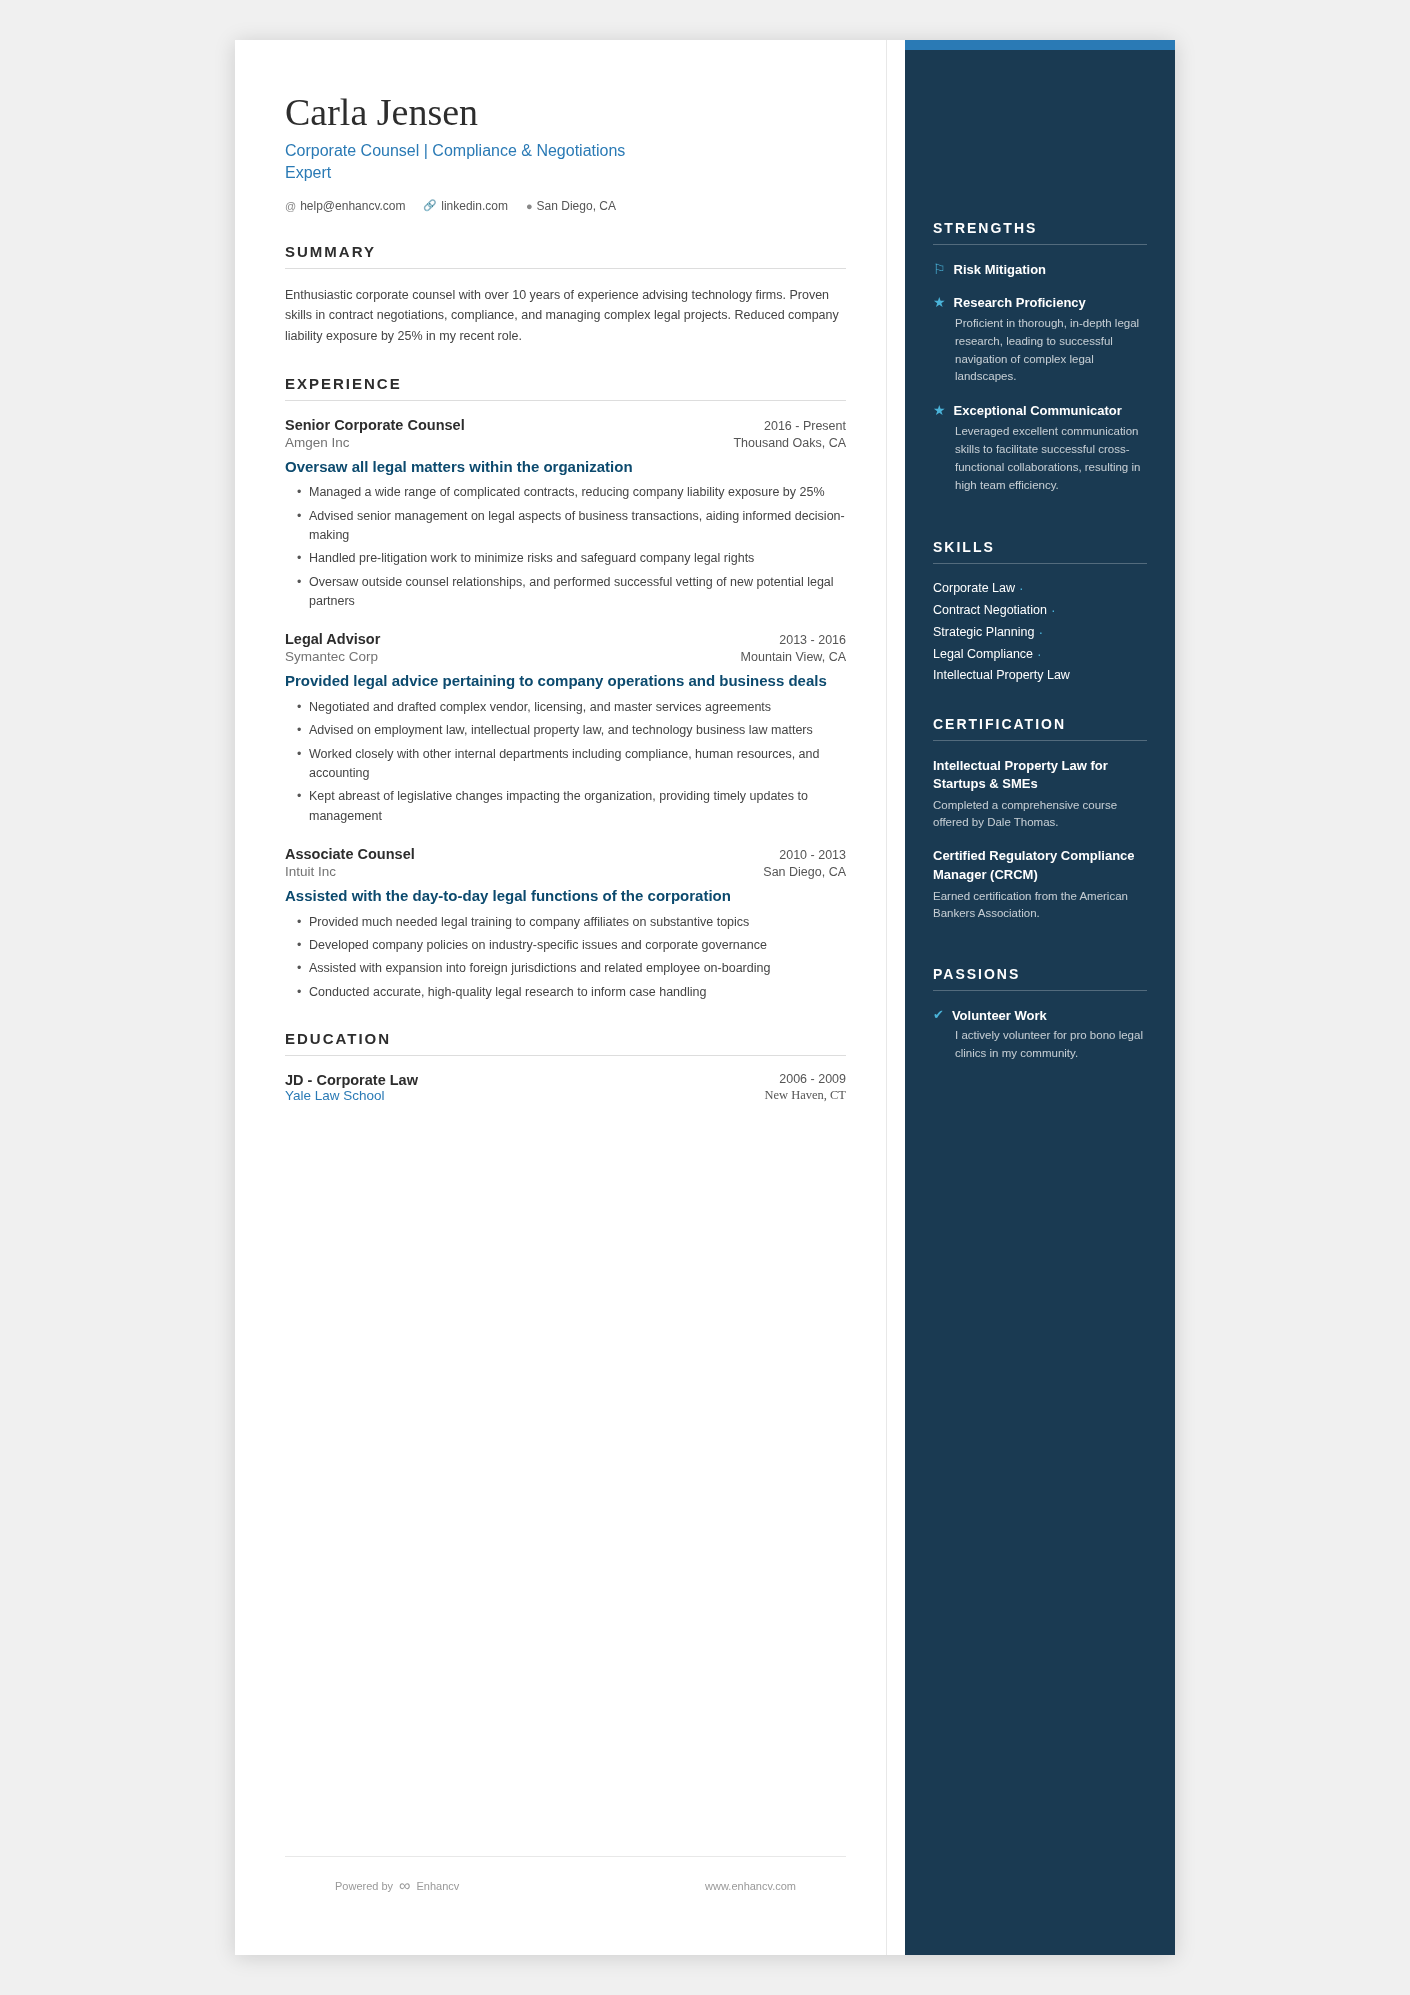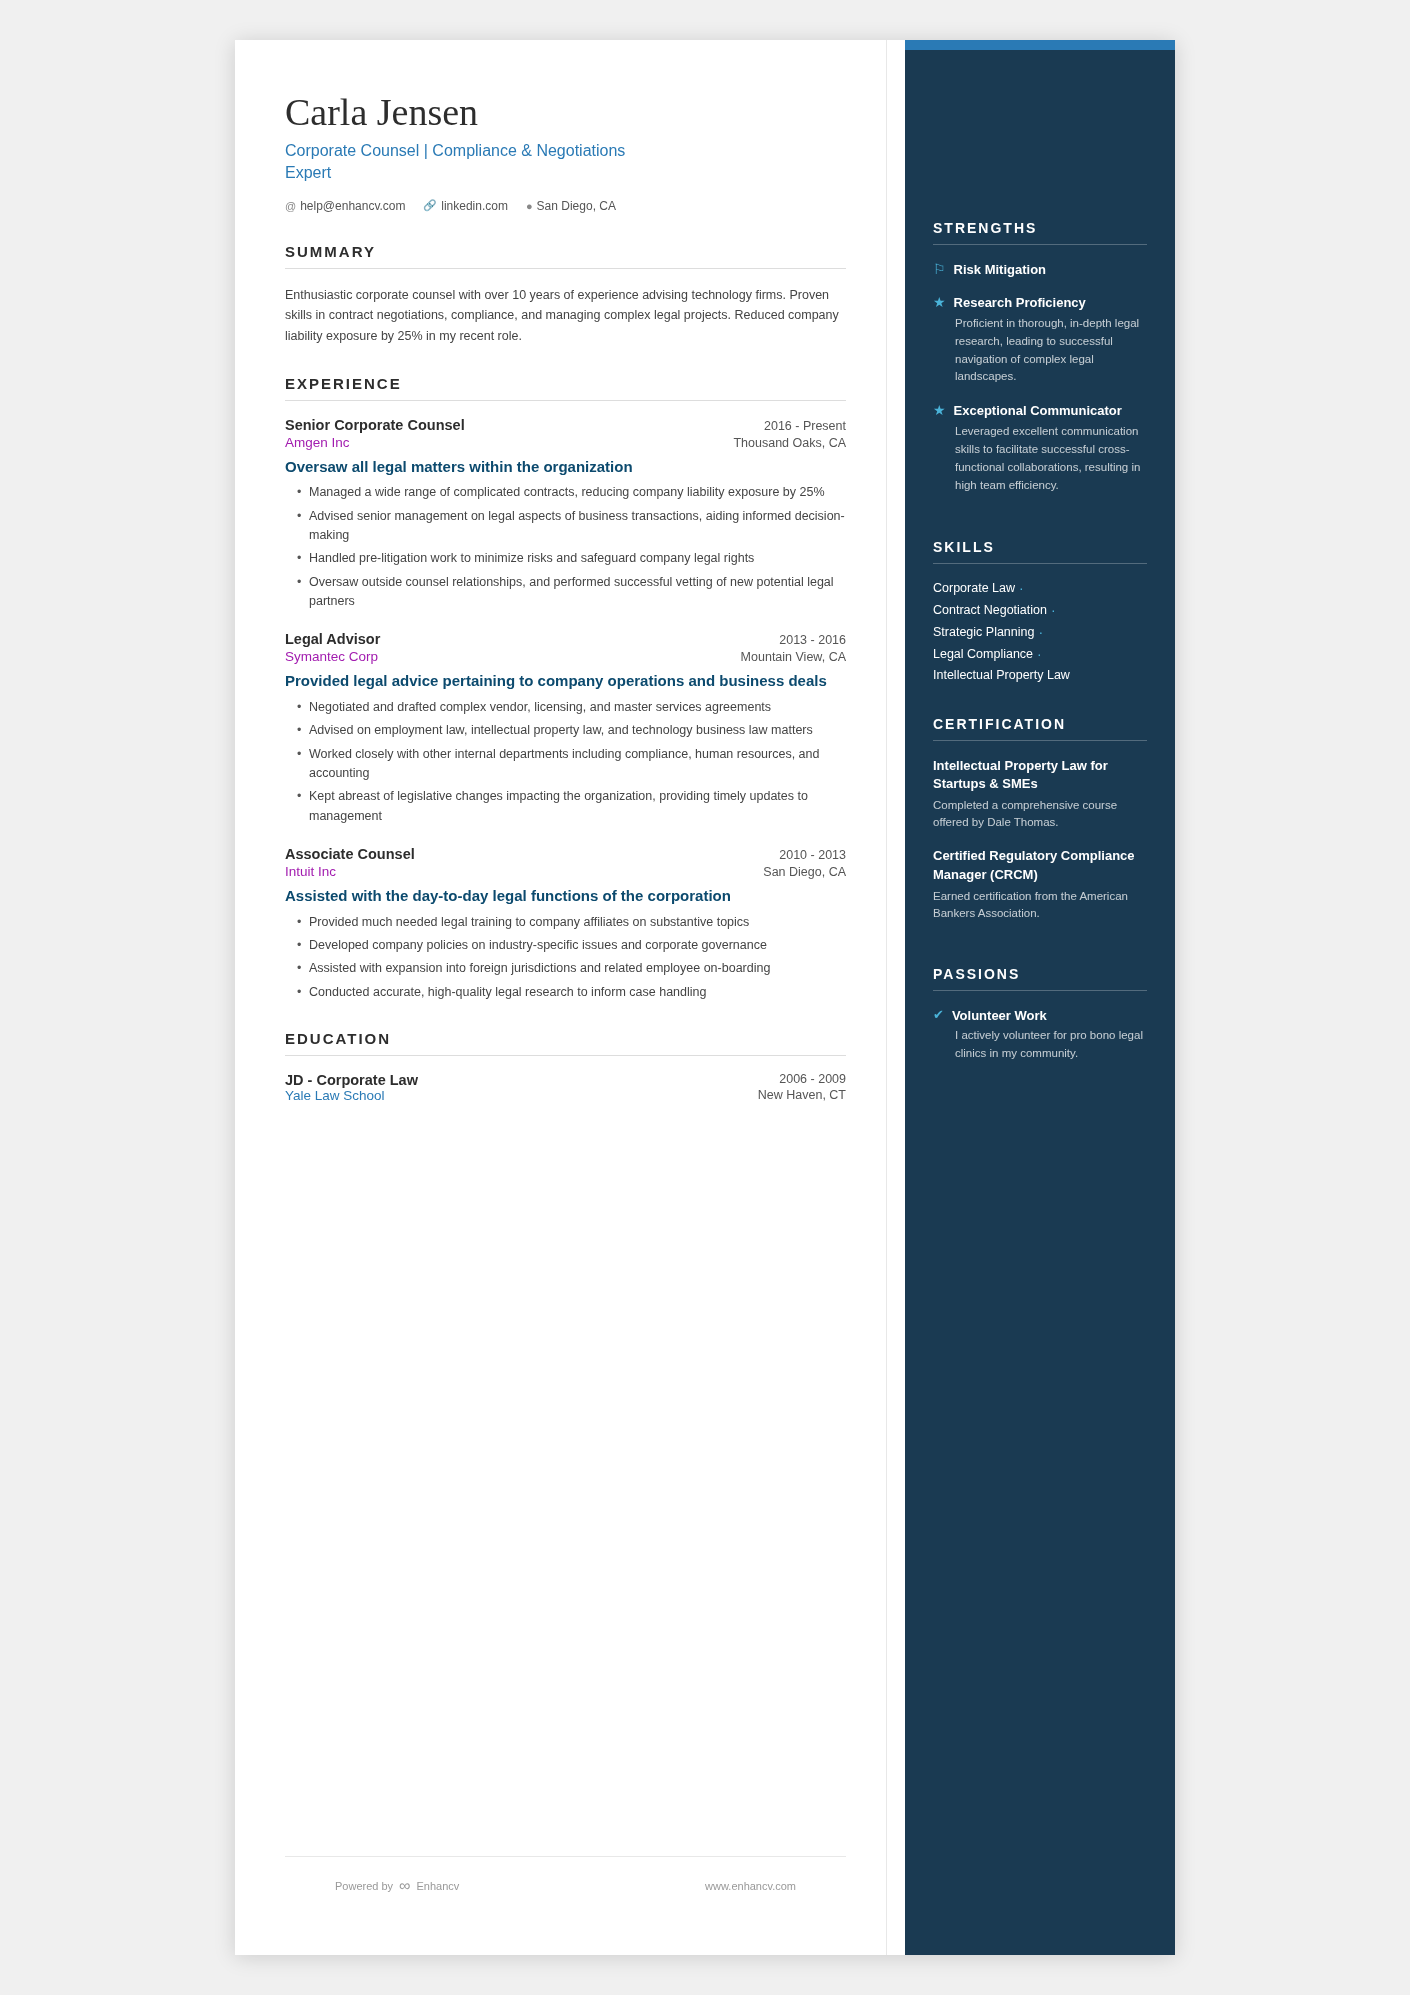--- a/index.html
+++ b/index.html
@@ -108,21 +108,21 @@
       font-family: 'Arial', sans-serif;
     }
     .job-company-row {
       display: flex;
       justify-content: space-between;
       align-items: baseline;
       margin-bottom: 6px;
     }
     .job-company {
       font-size: 13.5px;
-      color: #a21caf;
+      color: #737373;
       font-family: 'Arial', sans-serif;
       font-weight: 400;
     }
     .job-location {
       font-size: 12.5px;
       color: #555;
       font-family: 'Arial', sans-serif;
     }
     .job-desc {
       font-size: 15px;
@@ -175,21 +175,21 @@
       justify-content: space-between;
     }
     .edu-school {
       font-size: 13.5px;
       color: #2a7ab5;
       font-family: 'Arial', sans-serif;
     }
     .edu-location {
       font-size: 12.5px;
       color: #555;
-      font-family: Liberation Sans, sans-serif;
+      font-family: Liberation Serif, serif;
     }
     .footer {
       display: flex;
       justify-content: space-between;
       align-items: center;
       padding: 20px 50px 20px 50px;
       border-top: 1px solid #e8e8e8;
       margin-top: auto;
     }
     .footer-powered {

